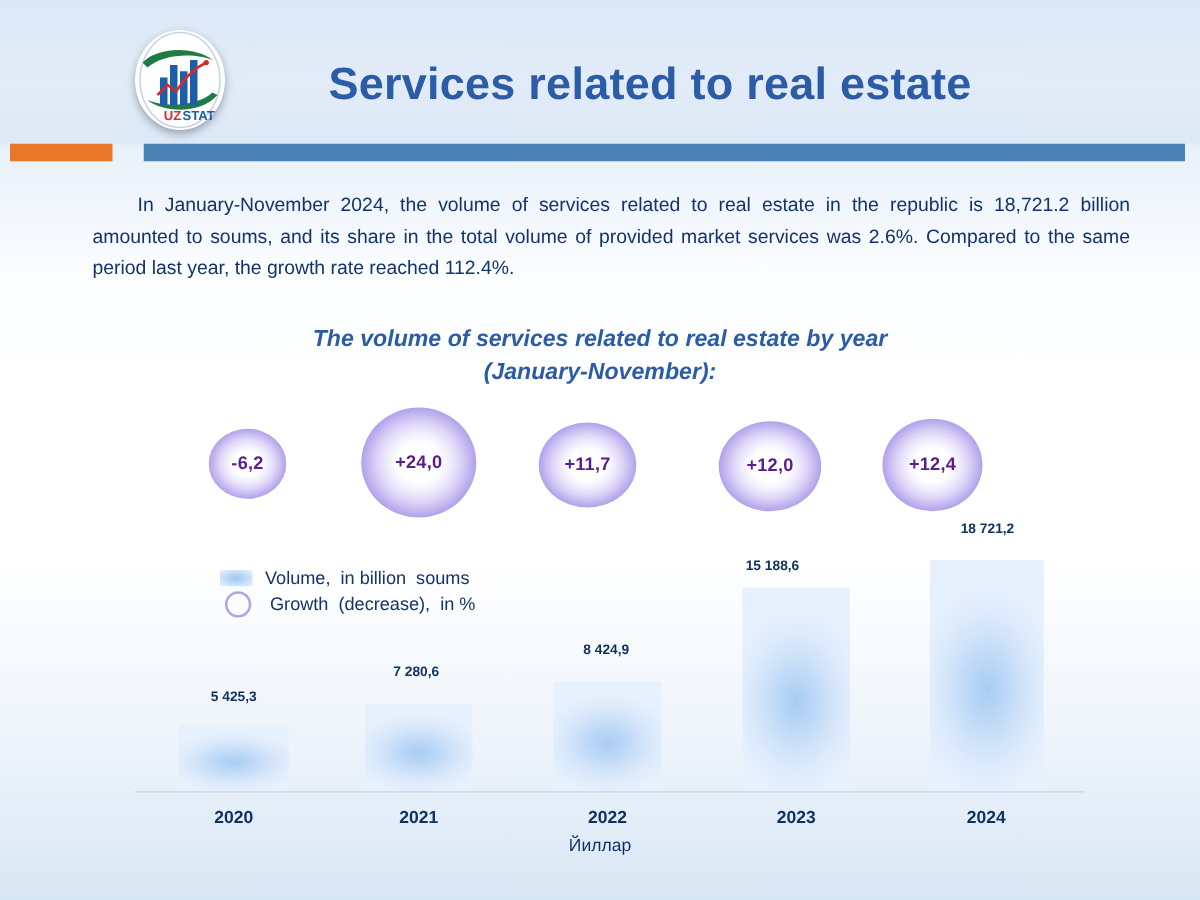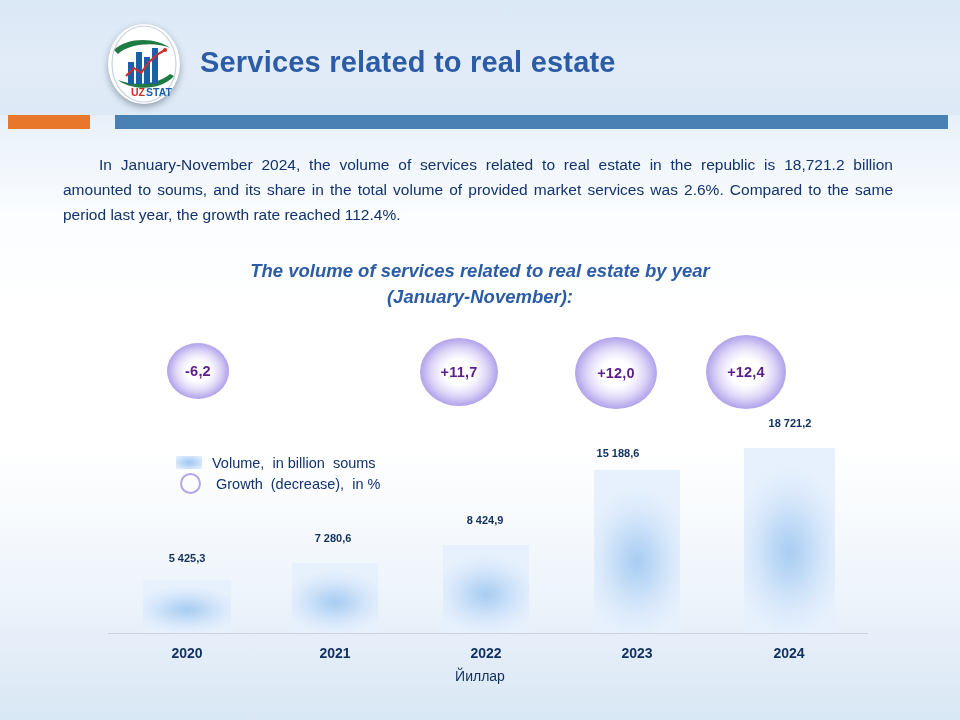--- a/index.html
+++ b/index.html
@@ -9,38 +9,38 @@
   #page{position:relative;width:960px;height:720px;overflow:hidden;
         background:linear-gradient(180deg,
            #dae7f5 0%, #dce8f6 13%, #e9f1fa 17%,
            #fbfdff 30%, #ffffff 44%, #ffffff 62%,
            #f7fafd 72%, #eef4fb 82%, #e3edf8 91%, #d8e7f4 100%);}
 
   
   #header{position:absolute;left:0;top:0;width:960px;height:115px;
           background:linear-gradient(180deg,#dbe8f6 0%,#e2ecf8 55%,#dde9f6 100%);}
   #header-title{position:absolute;left:200px;top:46px;width:640px;
-          font-size:29px;font-weight:bold;color:#2d5ca6;
+          text-align:center;font-size:36px;font-weight:bold;color:#2d5ca6;
           letter-spacing:.2px;}
 
   
   #logo{position:absolute;left:108px;top:24px;width:72px;height:80px;}
   #logo-shadow{position:absolute;left:0;top:0;width:72px;height:80px;
       border-radius:50%;background:#ffffff;
       box-shadow:0 3px 7px rgba(60,70,90,.45);}
   #logo svg{position:absolute;left:0;top:0;}
 
   
   #bar-orange{position:absolute;left:8px;top:115px;width:82px;height:14px;
       background:#e8762b;}
   #bar-blue{position:absolute;left:115px;top:115px;width:833px;height:14px;
       background:#4a81b4;}
 
   
-  #intro{position:absolute;left:63px;top:152px;width:830px;
+  #intro{position:absolute;left:74px;top:152px;width:830px;
       font-size:15.5px;line-height:25px;color:#12336b;
       text-align:justify;text-justify:inter-word;}
   #intro .indent{display:inline-block;width:36px;}
 
   
   #chart-title{position:absolute;left:80px;top:258px;width:800px;
       text-align:center;font-size:18.5px;font-weight:bold;font-style:italic;
       color:#2d5ca6;line-height:26px;}
 
   
@@ -117,21 +117,24 @@
   <div id="chart-title">
     <div>The volume of services related to real estate by year</div>
     <div>(January-November):</div>
   </div>
 
   <div id="chart">
 
     <div class="bubble" style="left:167px;top:343px;width:62px;height:56px;">
       <span>-6,2</span>
     </div>
-    <div class="bubble" style="left:420px;top:338px;width:78px;height:68px;text-align:center;">
+    <div class="bubble" style="left:289px;top:326px;width:92px;height:88px;">
+      <span>+24,0</span>
+    </div>
+    <div class="bubble" style="left:431px;top:338px;width:78px;height:68px;text-align:center;">
       <span>+11,7</span>
     </div>
     <div class="bubble" style="left:575px;top:337px;width:82px;height:72px;">
       <span>+12,0</span>
     </div>
     <div class="bubble" style="left:706px;top:335px;width:80px;height:74px;">
       <span>+12,4</span>
     </div>
 
     <div id="legend">

